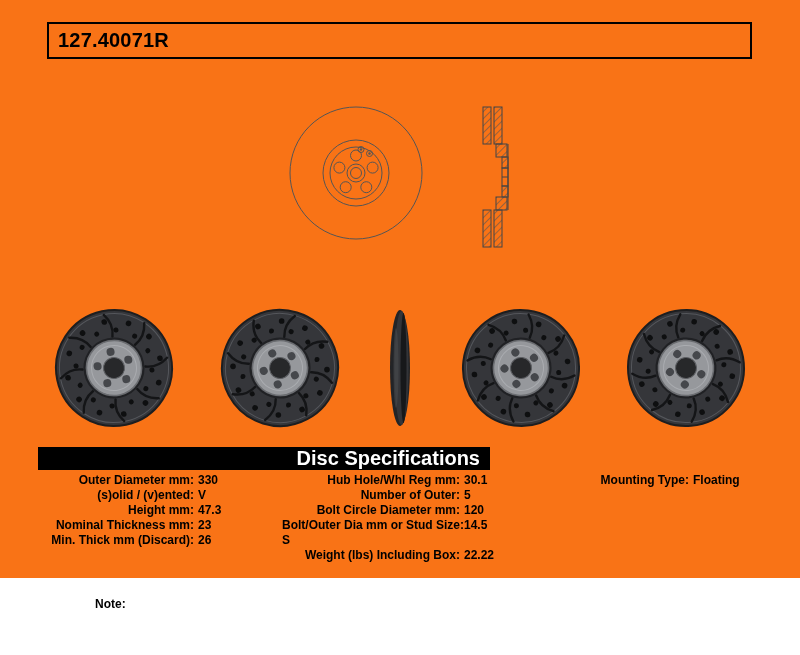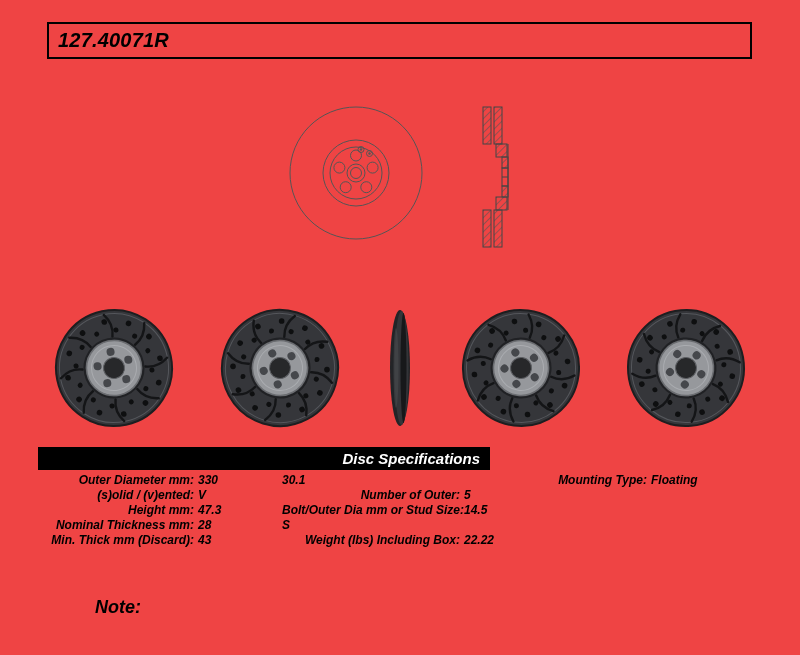--- a/index.html
+++ b/index.html
@@ -1,21 +1,21 @@
 <!DOCTYPE html>
 <html><head>
 <meta charset="utf-8">
 <style>
   * { margin:0; padding:0; box-sizing:border-box; }
   html, body {
     width:800px; height:655px; background:#fff;
     font-family:"Liberation Sans", sans-serif; color:#000;
     overflow:hidden;
   }
-  .page { position:relative; width:800px; height:655px; background:#ef4444;font-style:italic; }
+  .page { position:relative; width:800px; height:578px; background:#f97316; }
 
   .title-box {
     position:absolute; left:47px; right:48px; top:22px; height:37px;
     border:2px solid #000;
     display:flex; justify-content:space-between; align-items:center;
     padding:0 9px; font-size:20px; font-weight:bold; letter-spacing:0.2px;
   }
 
   .tech-drawing {
     position:absolute; top:98px; left:0; width:100%;
@@ -27,36 +27,36 @@
     position:absolute; top:298px; left:0; right:0; height:140px;
     display:flex; align-items:center; justify-content:space-between;
     padding:0 52px;
   }
   .photo { display:block; }
 
   .spec-title-bar {
     position:absolute; left:38px; top:447px; width:452px; height:23px;
     background:#000; color:#fff;
     display:flex; align-items:center; justify-content:flex-end;
-    padding-right:10px; font-size:15px; font-weight:bold;
+    padding-right:10px; font-size:20px; font-weight:bold;
   }
 
   .spec-col { position:absolute; top:473px; font-size:12px; font-weight:bold; }
   .spec-row { display:flex; gap:4px; line-height:15px; white-space:nowrap; }
   .spec-label { text-align:right; }
   .col-left  { left:34px; }
   .col-left .spec-label   { width:160px; }
   .col-mid   { left:282px; }
   .col-mid .spec-label    { width:178px; }
-  .col-right { left:555px; }
+  .col-right { left:597px; }
   .col-right .spec-label  { width:92px; }
 
   .note {
     position:absolute; left:95px; top:597px;
-    font-size:18px; font-weight:bold;
+    font-size:12px; font-weight:bold;
   }
 </style>
 </head>
 <body>
 
 <svg width="0" height="0" style="position:absolute" aria-hidden="true">
   <defs>
     <pattern id="hatch" width="5" height="5" patternUnits="userSpaceOnUse" patternTransform="rotate(45)">
       <line x1="0" y1="0" x2="0" y2="5" stroke="#555" stroke-width="1.2"></line>
     </pattern>
@@ -193,37 +193,42 @@
     <div class="spec-row">
       <span class="spec-label">(s)olid / (v)ented:</span>
       <span class="spec-value">V</span>
     </div>
     <div class="spec-row">
       <span class="spec-label">Height mm:</span>
       <span class="spec-value">47.3</span>
     </div>
     <div class="spec-row">
       <span class="spec-label">Nominal Thickness mm:</span>
-      <span class="spec-value">28</span>
+      <span class="spec-value">23</span>
     </div>
     <div class="spec-row">
       <span class="spec-label">Min. Thick mm (Discard):</span>
-      <span class="spec-value">43</span>
+      <span class="spec-value">26</span>
     </div>
   </div>
 
   <div class="spec-col col-mid">
     <div class="spec-row">
+      <span class="spec-label">Hub Hole/Whl Reg mm:</span>
       <span class="spec-value">30.1</span>
     </div>
     <div class="spec-row">
       <span class="spec-label">Number of Outer:</span>
       <span class="spec-value">5</span>
     </div>
     <div class="spec-row">
+      <span class="spec-label">Bolt Circle Diameter mm:</span>
+      <span class="spec-value">120</span>
+    </div>
+    <div class="spec-row">
       <span class="spec-label">Bolt/Outer Dia mm or Stud Size:</span>
       <span class="spec-value">14.5</span>
     </div>
     <div class="spec-row">
       <span class="spec-value">S</span>
     </div>
     <div class="spec-row">
       <span class="spec-label">Weight (lbs) Including Box:</span>
       <span class="spec-value">22.22</span>
     </div>

